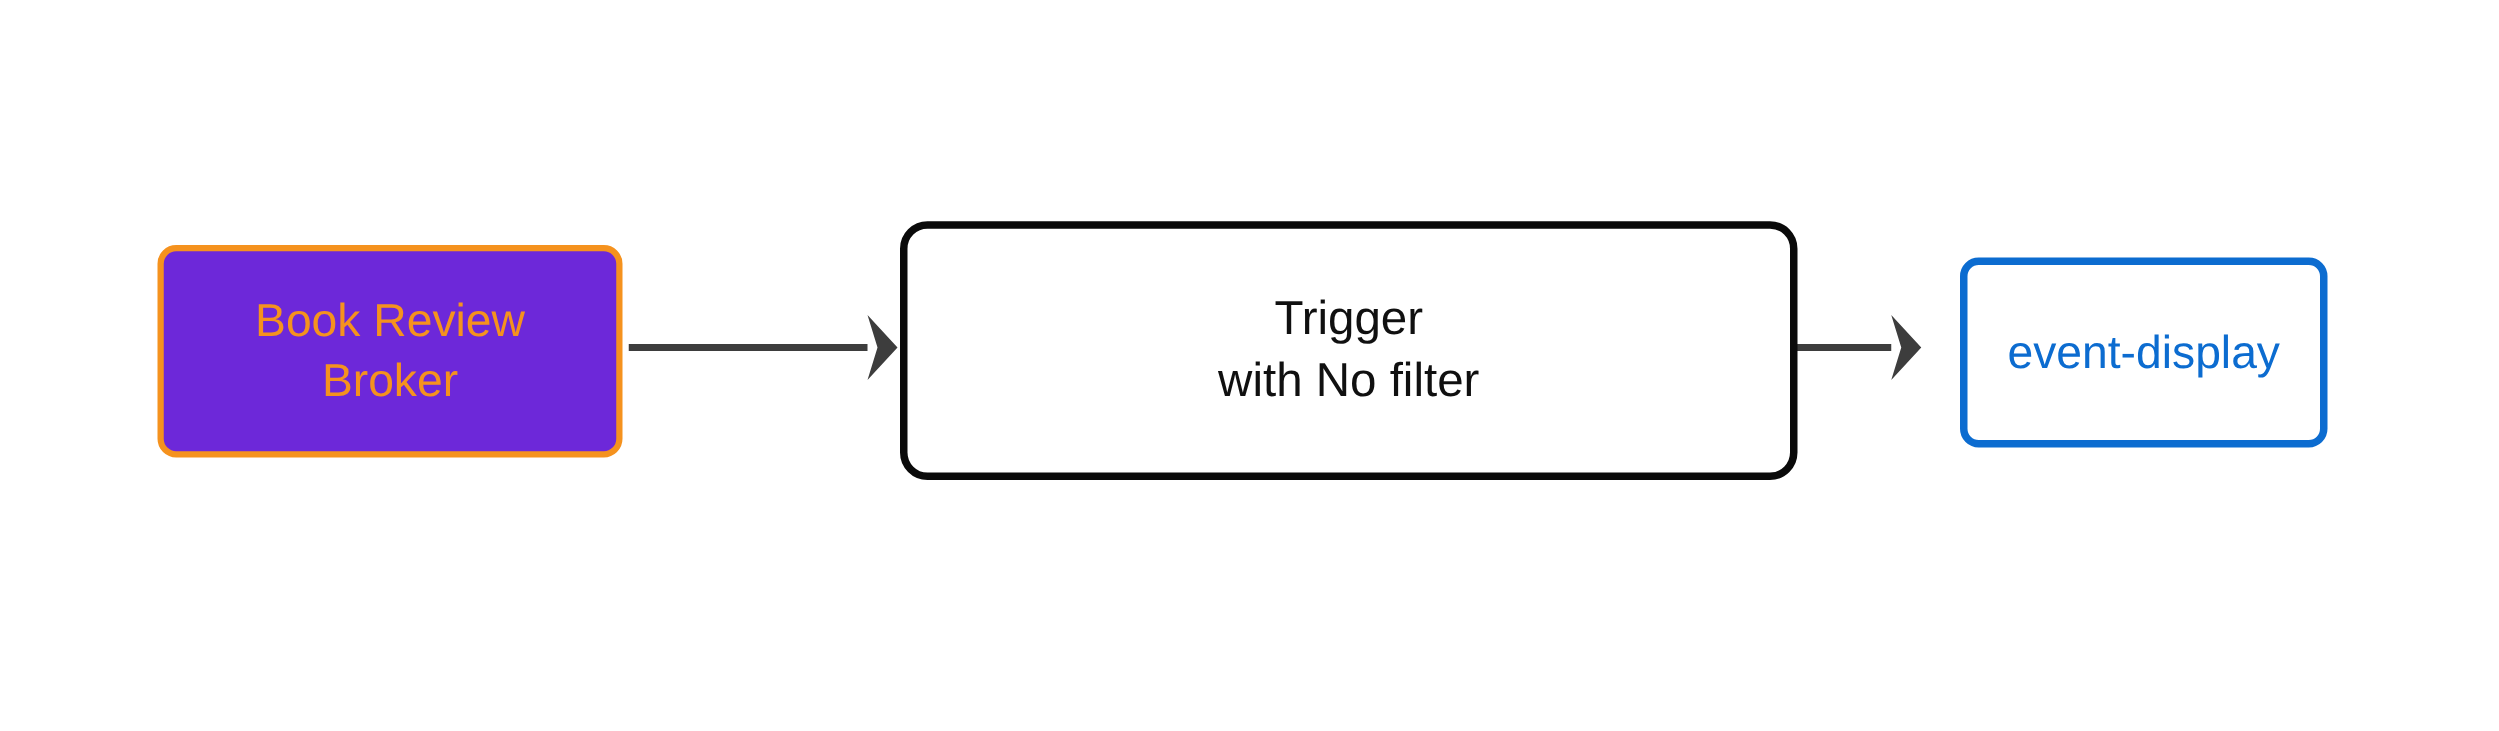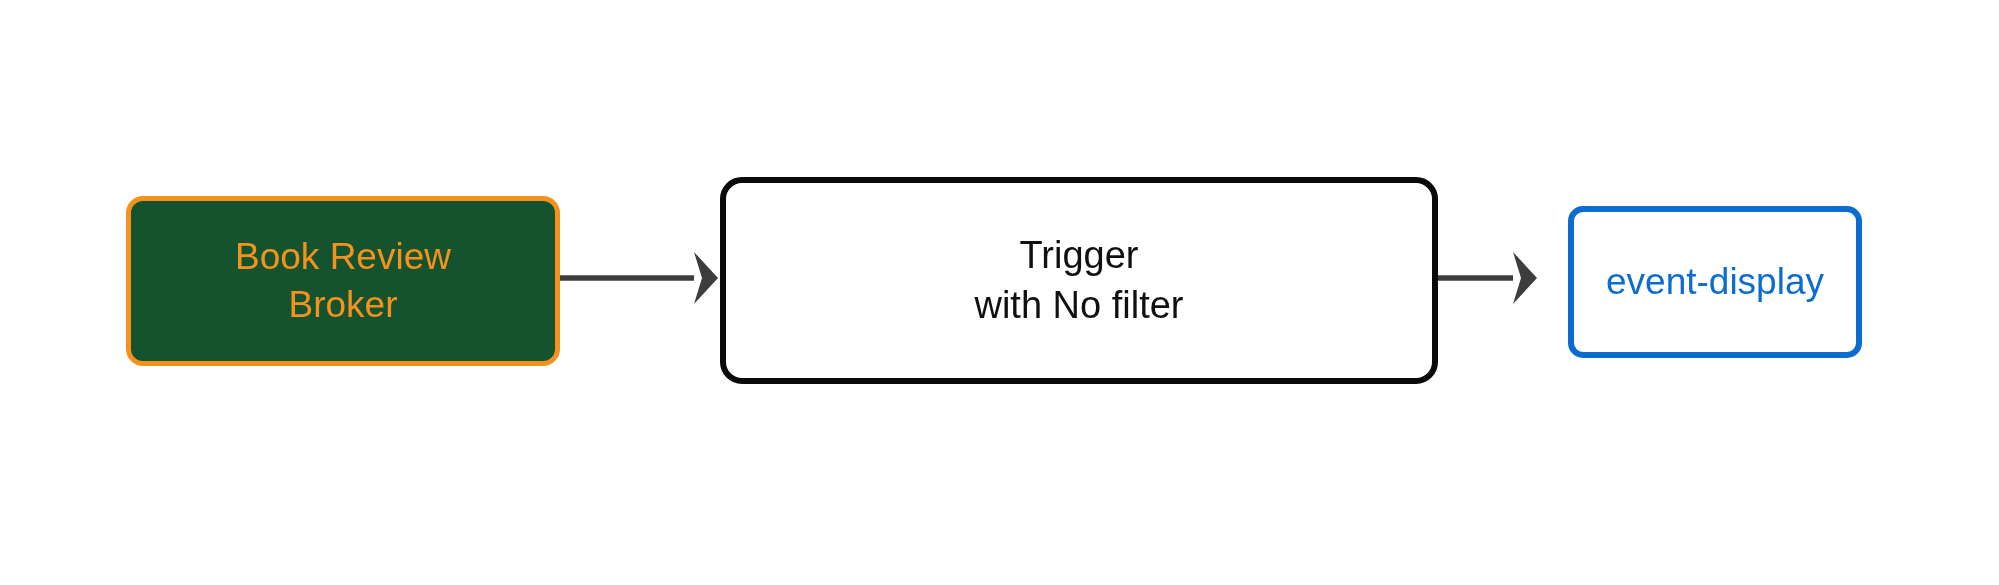--- a/index.html
+++ b/index.html
@@ -106,21 +106,21 @@
       <line class="edge-line" x1="503" y1="278" x2="694" y2="278" stroke="#3d3d3d"></line>
       <polygon class="edge-head" points="694,252 718,278 694,304 702,278" fill="#3d3d3d"></polygon>
     </g>
 
     <g>
       <line class="edge-line" x1="1344" y1="278" x2="1513" y2="278" stroke="#3d3d3d"></line>
       <polygon class="edge-head" points="1513,252 1537,278 1513,304 1521,278" fill="#3d3d3d"></polygon>
     </g>
   </svg>
 
-  <div class="node node-source" style="left: 126px; top: 196px; width: 434px; height: 170px; border-color: rgb(245, 146, 30); color: rgb(245, 146, 30); background: #14532d;">
+  <div class="node node-source" style="left: 126px; top: 196px; width: 372px; height: 170px; border-color: rgb(245, 146, 30); color: rgb(245, 146, 30); background: #6d28d9; border-radius: 15px;">
     <span class="node-label">Book Review
 Broker</span>
   </div>
 
   <div class="node node-trigger" style="left: 720px; top: 177px; width: 718px; height: 207px; border-color: rgb(10, 10, 10); color: rgb(16, 16, 16); background: rgb(255, 255, 255);">
     <span class="node-label">Trigger
 with No filter</span>
   </div>
 
   <div class="node node-sink" style="left: 1540px; top: 206px; width: 294px; height: 152px; border-color: rgb(12, 108, 208); color: rgb(12, 108, 208); background: rgb(255, 255, 255);">

